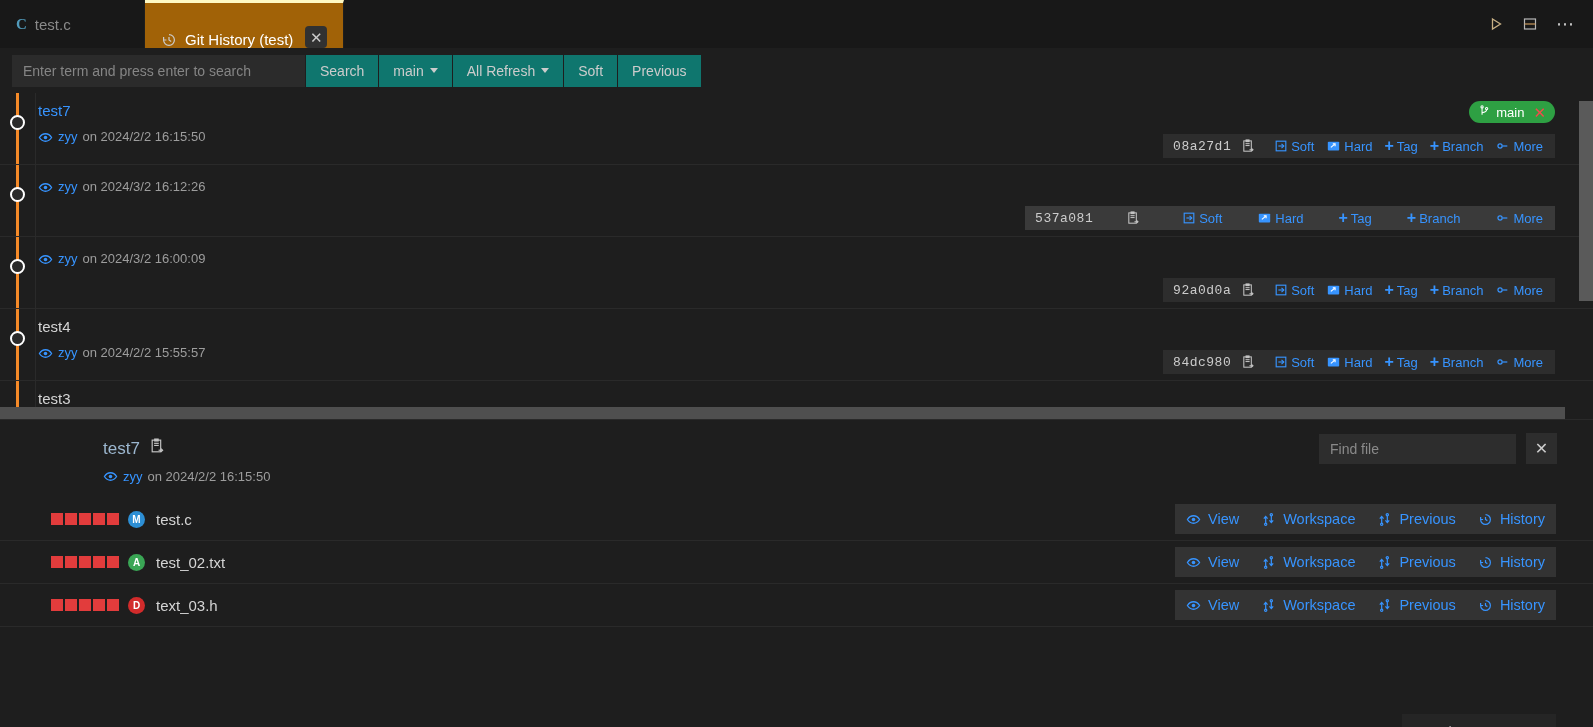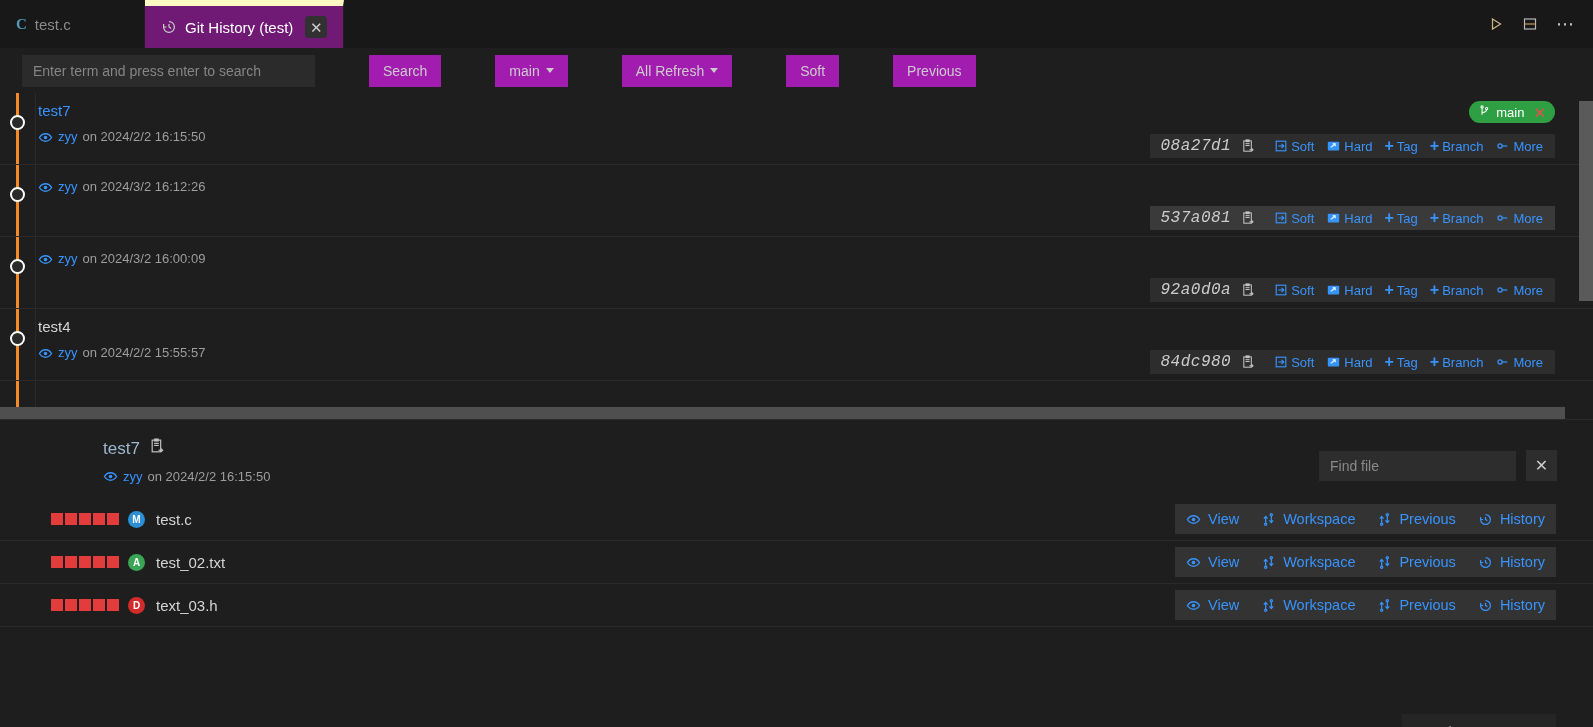--- a/index.html
+++ b/index.html
@@ -23,23 +23,24 @@
     display: flex; align-items: center; gap: 8px;
     padding: 0 16px;
     background: #181818;
     font-size: 15px;
     color: #8a8a8a;
     border-right: 1px solid #1e1e1e;
     min-width: 145px;
     position: relative;
   }
   .tab.active {
-    background: #701a75;
+    background: #a16207;
     color: #ffffff;
-    border-top: 6px solid #fef9c3;
+    border-top: 3px solid #fef9c3;
+    align-items: flex-end;
   }
   .tab .c-icon {
     color: #519aba; font-weight: bold; font-size: 15px;
     font-family: "Liberation Serif", serif;
   }
   .tab .hist-icon { display: inline-flex; }
   .tab-label { white-space: nowrap; }
   .tab-close {
     width: 22px; height: 22px;
     display: inline-flex; align-items: center; justify-content: center;
@@ -54,45 +55,44 @@
     padding: 0 18px;
   }
   .tabbar-actions .act { display: inline-flex; align-items: center; }
   .dots { color: #cccccc; font-size: 18px; letter-spacing: 1px; line-height: 1; }
 
   
   .toolbar {
     height: 45px;
     background: #1e1e1e;
     display: flex; align-items: center;
-    gap: 22px;
-    padding: 0 22px;
+    gap: 1px;
+    padding: 0 12px;
   }
   .search-input {
     width: 293px; height: 32px;
     background: #2b2b2b;
     border: 1px solid #2b2b2b;
     color: #cccccc;
     font-size: 14px;
     padding: 0 10px;
     font-family: "Liberation Sans", sans-serif;
     outline: none;
   }
   .search-input::placeholder { color: #858585; }
   .tbtn {
     height: 32px;
-    background: #a21caf;
+    background: #0f766e;
     border: none;
     color: #cccccc;
     font-size: 14px;
     padding: 0 14px;
     font-family: "Liberation Sans", sans-serif;
     display: inline-flex; align-items: center; gap: 6px;
     cursor: pointer;
-    margin-left: 32px;
   }
   .caret {
     width: 0; height: 0;
     border-left: 4px solid transparent;
     border-right: 4px solid transparent;
     border-top: 5px solid #cccccc;
     display: inline-block;
   }
 
   
@@ -149,26 +149,25 @@
   
   .commit-actions {
     position: absolute; right: 38px; bottom: 6px;
     height: 24px;
     background: #2d2d2d;
     display: flex; align-items: center;
     gap: 0;
     padding: 0 6px 0 10px;
     font-size: 13px;
   }
-  .commit-actions.hl { background: #3a3a3a; }
+  .commit-actions.hl { background: #3a3a3a; gap: 23px; }
   .hash {
     font-family: "Liberation Mono", monospace;
-    font-size: 16px; color: #cccccc;
+    font-size: 13px; color: #cccccc;
     letter-spacing: 0.5px;
-    font-style: italic;
   }
   .copy-ic { margin: 0 12px 0 10px; display: inline-flex; align-items: center; }
   .cact {
     display: inline-flex; align-items: center; gap: 3px;
     color: #3794ff; padding: 0 6px; cursor: pointer; white-space: nowrap;
   }
   .plus { color: #3794ff; font-size: 16px; font-weight: 600; line-height: 1; }
 
   
   .vscroll {
@@ -203,21 +202,21 @@
     font-size: 17px; color: #9cb7cf;
     display: flex; align-items: center; gap: 9px;
   }
   .detail-meta {
     font-size: 13px; color: #9d9d9d;
     display: flex; align-items: center; gap: 5px;
     margin-top: 9px;
   }
   .detail-meta .author { color: #3794ff; }
   .find-wrap {
-    position: absolute; right: 36px; top: 30px;
+    position: absolute; right: 36px; top: 13px;
     display: flex; align-items: center; gap: 10px;
   }
   .find-input {
     width: 197px; height: 30px;
     background: #2d2d2d; border: 1px solid #2d2d2d;
     color: #cccccc; font-size: 14px; padding: 0 10px;
     font-family: "Liberation Sans", sans-serif; outline: none;
   }
   .find-input::placeholder { color: #8a8a8a; }
   .find-close {
@@ -581,20 +580,23 @@
               <circle cx="5.2" cy="8" r="2.4"></circle>
               <line x1="8" y1="8" x2="13.5" y2="8"></line>
             </svg>
             <span>More</span>
           </span>
         </div>
       </div>
       <div class="commit-row" style="height:40px;overflow:hidden;border-bottom:none;">
         <div class="graph-col">
           <div class="graph-line"></div>
+        </div>
+        <div class="commit-main">
+          <div class="commit-subject">test3</div>
         </div>
       </div>
     </div>
 
   <div class="vscroll">
     <div class="thumb"></div>
   </div>
   <div class="hscroll">
     <div class="thumb"></div>
   </div>

